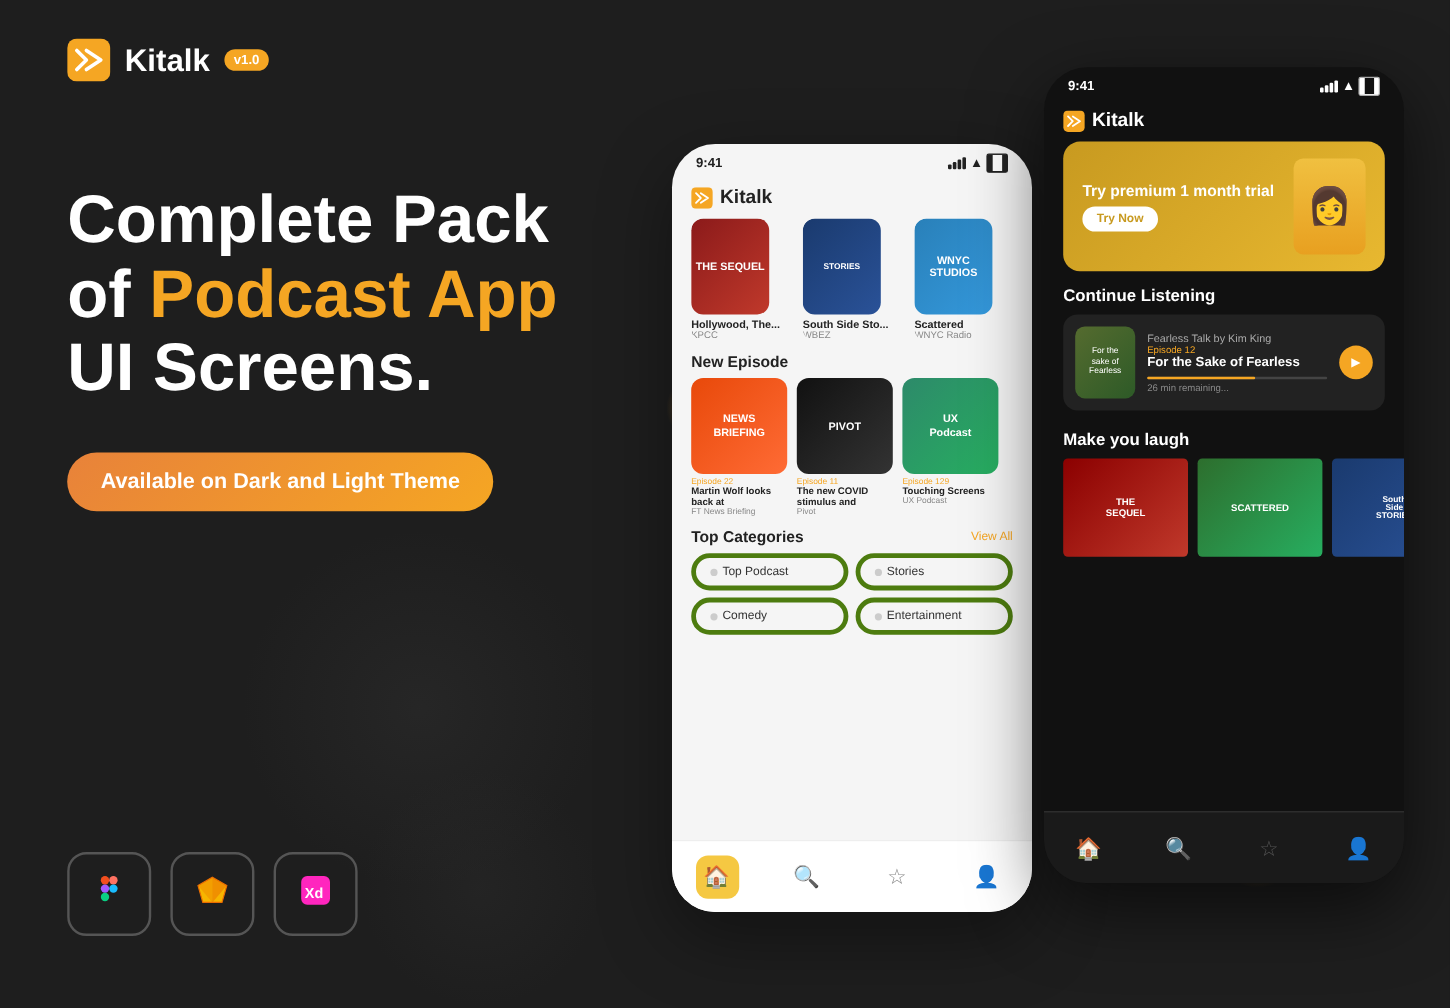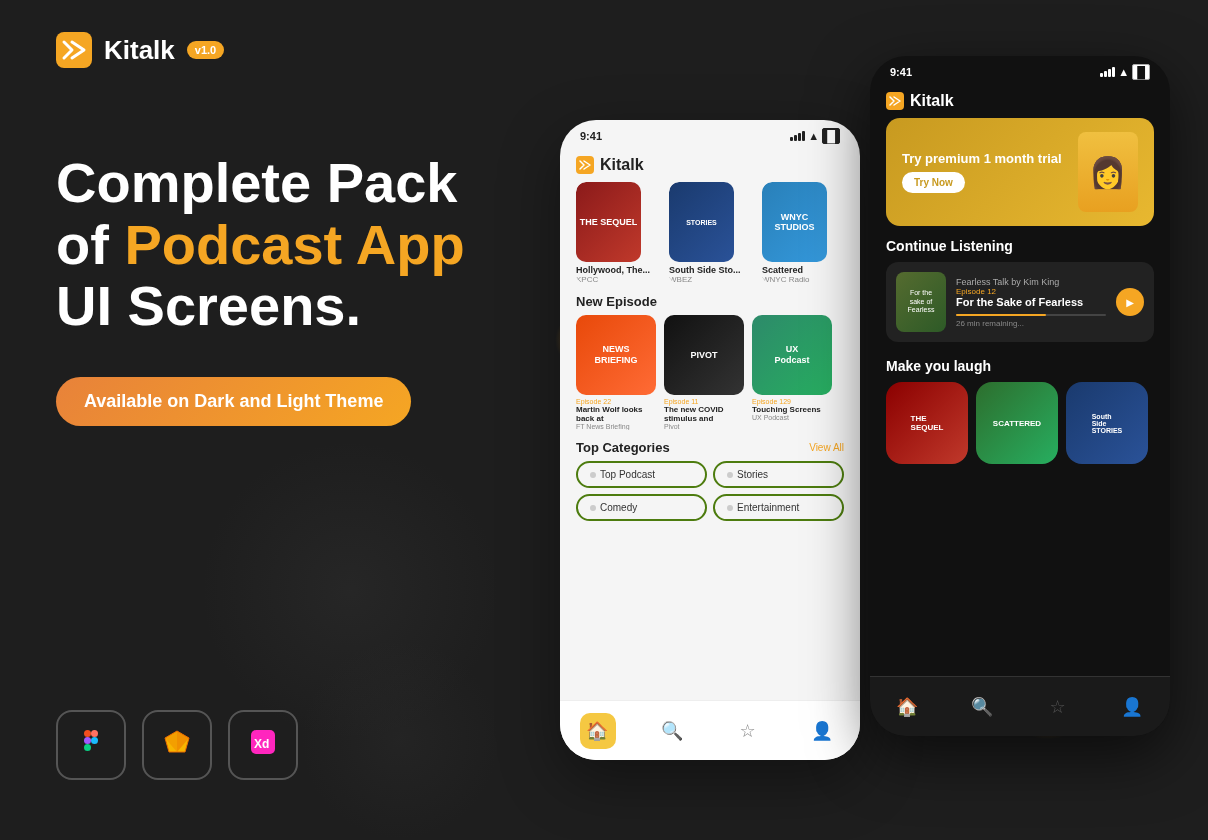--- a/index.html
+++ b/index.html
@@ -242,21 +242,21 @@
     }
     .cat-title { font-size: 13px; font-weight: 700; color: #222; }
     .cat-view { font-size: 10px; color: #f5a623; }
     .cat-grid {
       display: grid;
       grid-template-columns: 1fr 1fr;
       gap: 6px;
       padding: 0 16px;
     }
     .cat-chip {
-      border: 2px solid #4d7c0f;
+      border: 4px solid #4d7c0f;
       border-radius: 20px;
       padding: 6px 12px;
       font-size: 10px;
       color: #333;
       display: flex;
       align-items: center;
       gap: 4px;
     }
     .cat-dot { width: 6px; height: 6px; border-radius: 50%; background: #ccc; }
 
@@ -407,30 +407,30 @@
     
     .laugh-section {
       padding: 10px 16px 6px;
     }
     .laugh-title { font-size: 14px; font-weight: 700; color: #fff; margin-bottom: 8px; }
     .laugh-cards {
       display: flex;
       gap: 8px;
     }
     .laugh-card {
-      width: 82px; height: 82px;
-      border-radius: 16px;
+      width: 104px; height: 82px;
+      border-radius: 4px;
       flex-shrink: 0;
       display: flex;
       align-items: center;
       justify-content: center;
       font-size: 8px;
       font-weight: 800;
       color: #fff;
-      text-align: left;
+      text-align: center;
     }
 
     
     .bottom-nav-dark {
       position: absolute;
       bottom: 0;
       left: 0; right: 0;
       height: 60px;
       background: #1a1a1a;
       display: flex;

